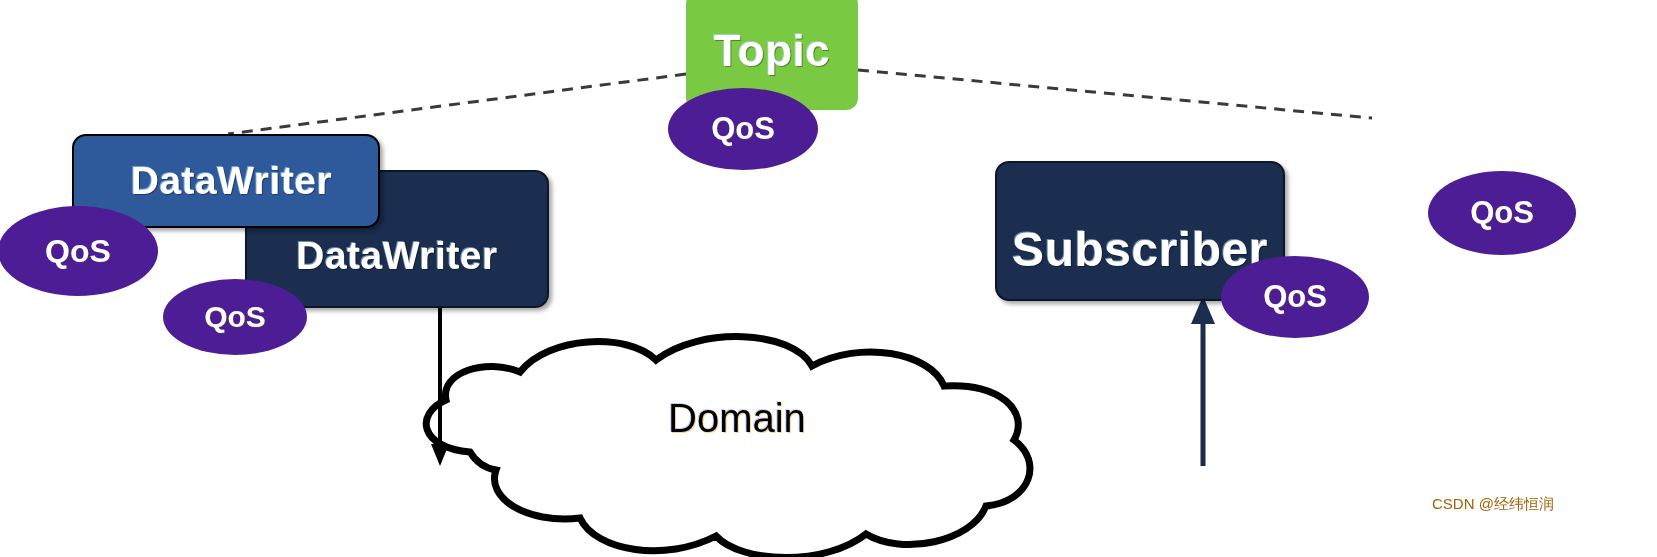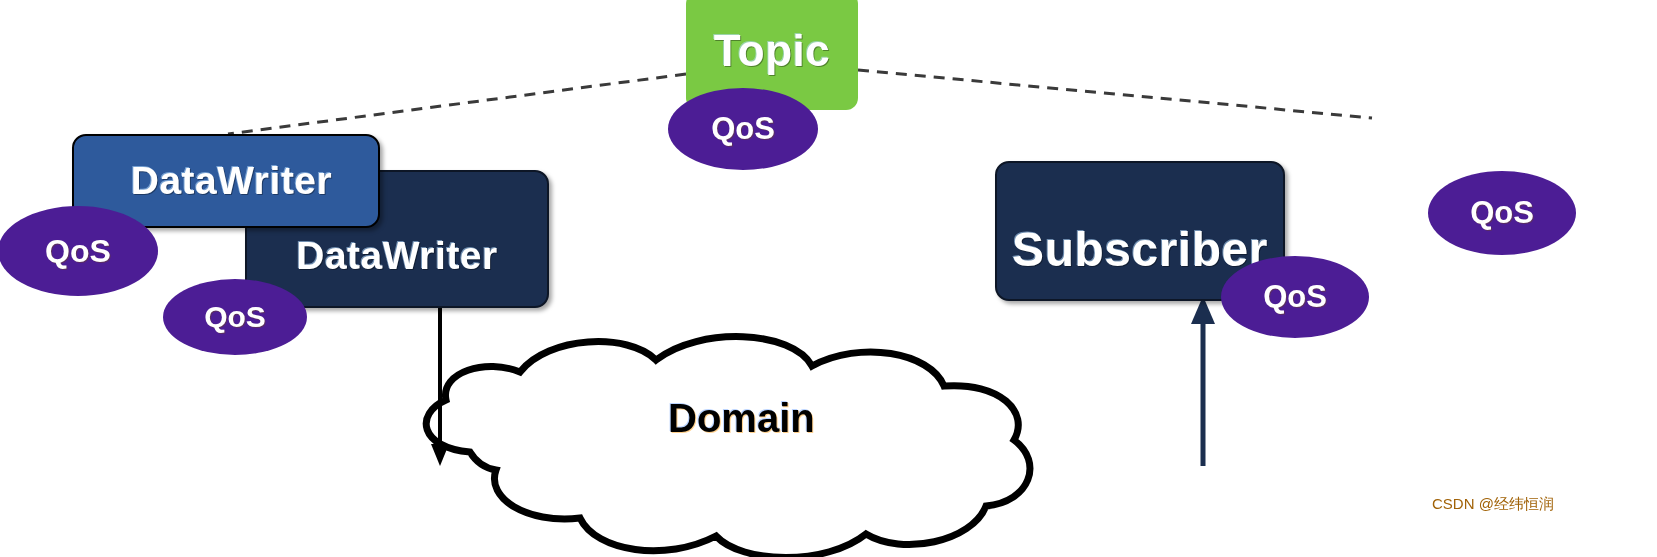--- a/index.html
+++ b/index.html
@@ -13,21 +13,21 @@
        text-shadow:1px 1px 0 rgba(0,0,0,.35), -1px -1px 0 rgba(180,220,255,.55);}
   .blue{background:#2e5a9c;border:2px solid #000000;
         box-shadow:3px 3px 4px rgba(0,0,0,.35);padding-left:11px;}
   .navy{background:#1b2e4f;border:2px solid #0d1626;
         box-shadow:3px 3px 4px rgba(0,0,0,.35);}
   .green{background:#7ac943;border-radius:12px;}
   .qos{position:absolute;border-radius:50%;background:#4c1d95;
        display:flex;align-items:center;justify-content:center;}
   .qos .lbl{font-weight:bold;color:#ffffff;white-space:nowrap;
        text-shadow:1px 1px 0 rgba(120,80,0,.35);}
-  .cloudlabel{position:absolute;font-weight:bold;color:#000000;white-space:nowrap;
+  .cloudlabel{position:absolute;font-weight:normal;color:#000000;white-space:nowrap;
        text-shadow:1px 1px 0 rgba(255,150,0,.45), -1px -1px 0 rgba(120,170,255,.5);}
   .wm{position:absolute;color:#a16207;font-size:15px;white-space:nowrap;}
 </style>
 </head>
 <body>
 
 <div id="stage">
 
   <svg class="layer" viewBox="0 0 1657 557">
 

